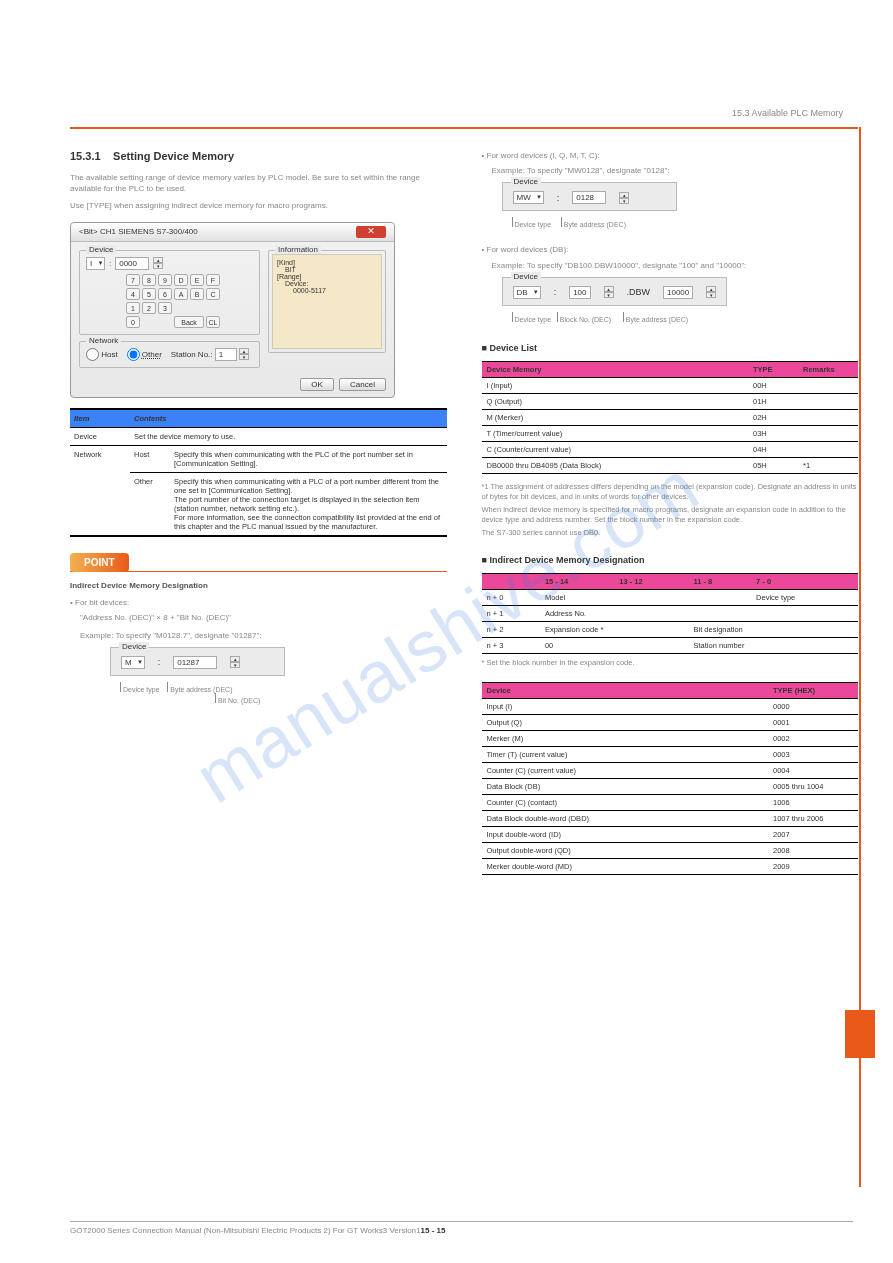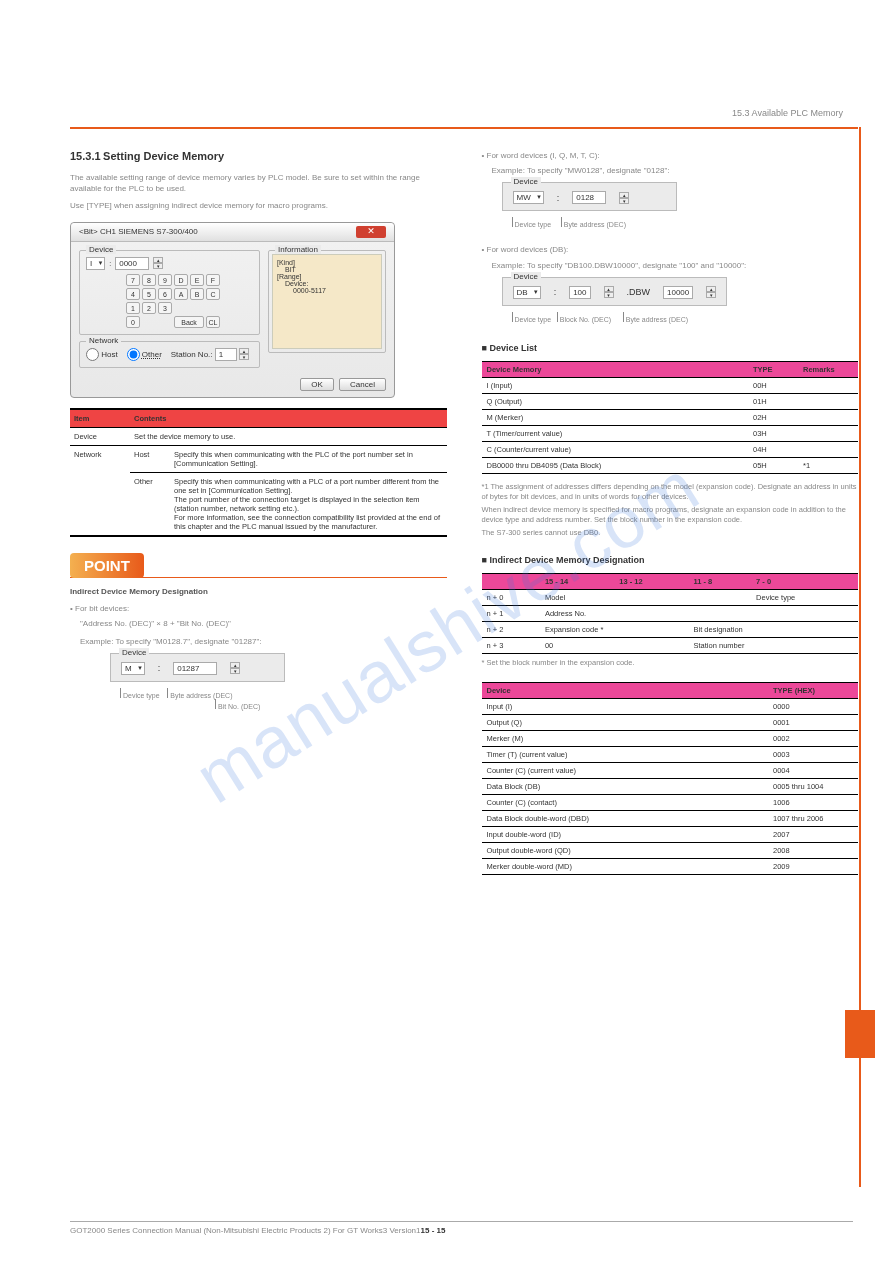--- a/index.html
+++ b/index.html
@@ -198,32 +198,33 @@
     font-size: 7.5px;
   }
   .main-table th, .main-table td {
     border-top: 1px solid #000;
     border-bottom: 1px solid #000;
     padding: 4px 4px;
     text-align: left;
     vertical-align: top;
   }
   .main-table thead th {
-    background: #ef4444;
+    background: #3b82f6;
     font-weight: bold;
+    font-style: italic;
   }
   .main-table .thick-top { border-top: 2px solid #000; }
   .main-table .thick-bot { border-bottom: 2px solid #000; }
   .point-badge {
     background: linear-gradient(to right, #f4b050, #e85a1a);
     color: #fff;
     padding: 4px 14px;
     border-radius: 4px;
     font-weight: bold;
-    font-size: 15px;
+    font-size: 10px;
     display: inline-block;
     position: relative;
   }
   .point-line {
     border-top: 1px solid #e85a1a;
     margin-top: -1px;
     margin-bottom: 8px;
   }
   .device-widget {
     border: 1px solid #bbb;
@@ -295,21 +296,21 @@
   <div class="header-line"></div>
   <div class="right-bar"></div>
   <div class="right-tab"></div>
   <div class="watermark">manualshive.com</div>
 
   <div class="columns">
 
     <div class="col">
       <div style="margin-bottom:10px">
         <span class="section-num">15.3.1</span>
-        <span class="section-title" style="margin-left:0">Setting Device Memory</span>
+        <span class="section-title" style="margin-left:10px">Setting Device Memory</span>
       </div>
       <div class="body-text">The available setting range of device memory varies by PLC model. Be sure to set within the range available for the PLC to be used.</div>
       <div class="body-text">Use [TYPE] when assigning indirect device memory for macro programs.</div>
 
       <div class="dialog">
         <div class="dialog-title">
           <span>&lt;Bit&gt; CH1 SIEMENS S7-300/400</span>
           <span class="close-btn">✕</span>
         </div>
         <div class="dialog-body">

